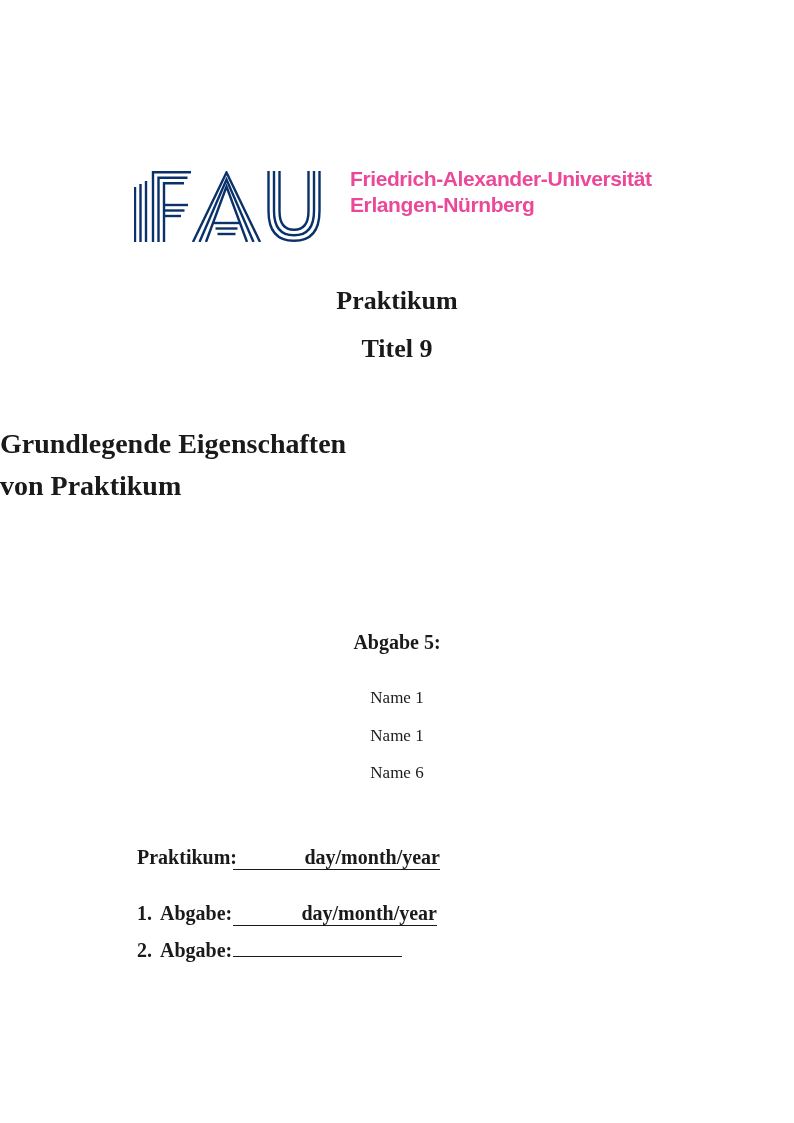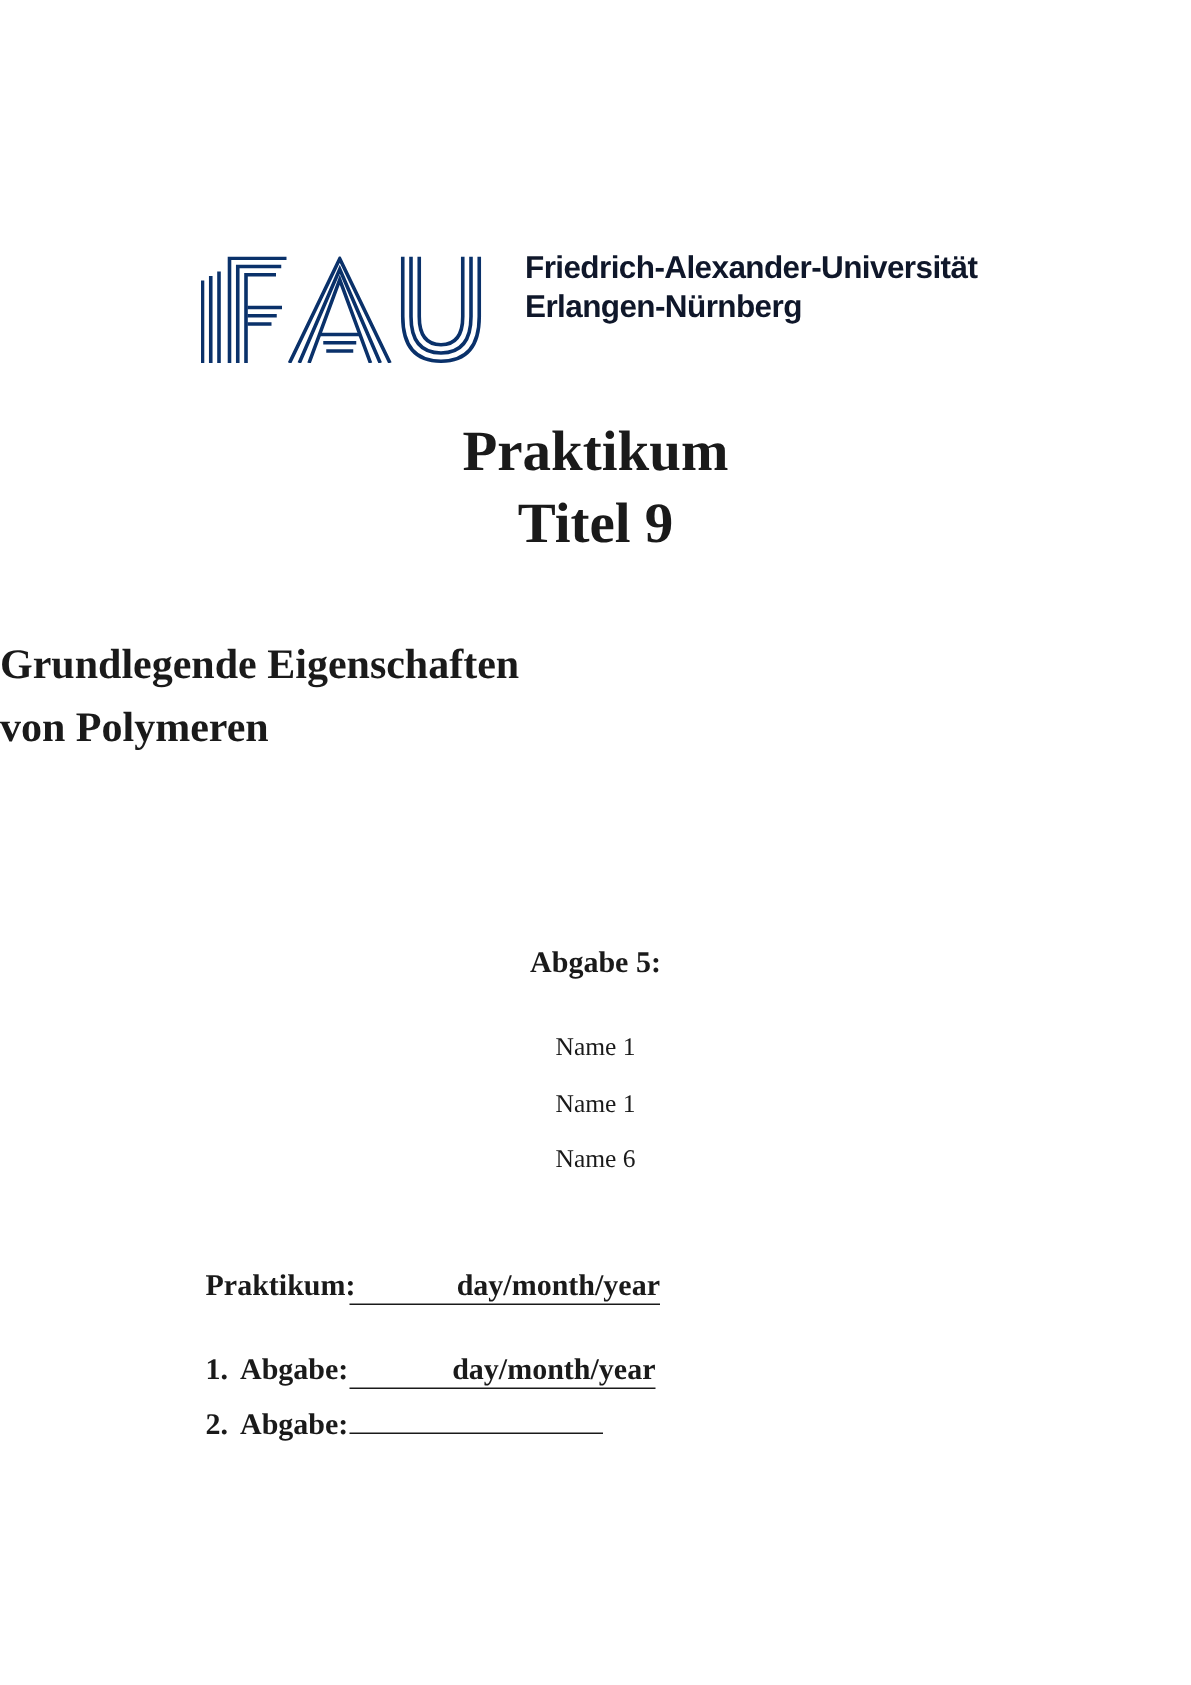--- a/index.html
+++ b/index.html
@@ -33,21 +33,21 @@
     white-space: nowrap;
   }
 
   
   .doc-title {
     position: absolute;
     left: 0; top: 277px;
     width: 794px;
     text-align: center;
     font-weight: bold;
-    font-size: 38px;
+    font-size: 26px;
     line-height: 48px;
   }
   .doc-subtitle {
     position: absolute;
     left: 0; top: 423px;
     width: 794px;
     text-align: left;
     font-weight: bold;
     font-size: 28px;
     line-height: 42px;
@@ -126,33 +126,33 @@
       </g>
 
       <g>
         <path d="M 134.5 0 V 40 Q 134.5 69.8 160 69.8 Q 185.5 69.8 185.5 40 V 0"></path>
         <path d="M 140 0 V 40 Q 140 64.3 160 64.3 Q 180 64.3 180 40 V 0"></path>
         <path d="M 145.5 0 V 40 Q 145.5 58.8 160 58.8 Q 174.5 58.8 174.5 40 V 0"></path>
       </g>
     </svg>
   </div>
 
-  <div class="wordmark" style="color: #0f172a;">
+  <div class="wordmark" style="color: #ec4899;">
     <div>Friedrich-Alexander-Universität</div>
     <div>Erlangen-Nürnberg</div>
   </div>
 
   <div class="doc-title">
     <div>Praktikum</div>
     <div>Titel 9</div>
   </div>
 
   <div class="doc-subtitle">
     <div>Grundlegende Eigenschaften</div>
-    <div>von Polymeren</div>
+    <div>von Praktikum</div>
   </div>
 
   <div class="group-heading">Abgabe 5:</div>
 
   <div class="members">
     <div class="member">Name 1</div>
     <div class="member">Name 1</div>
     <div class="member">Name 6</div>
   </div>
 

